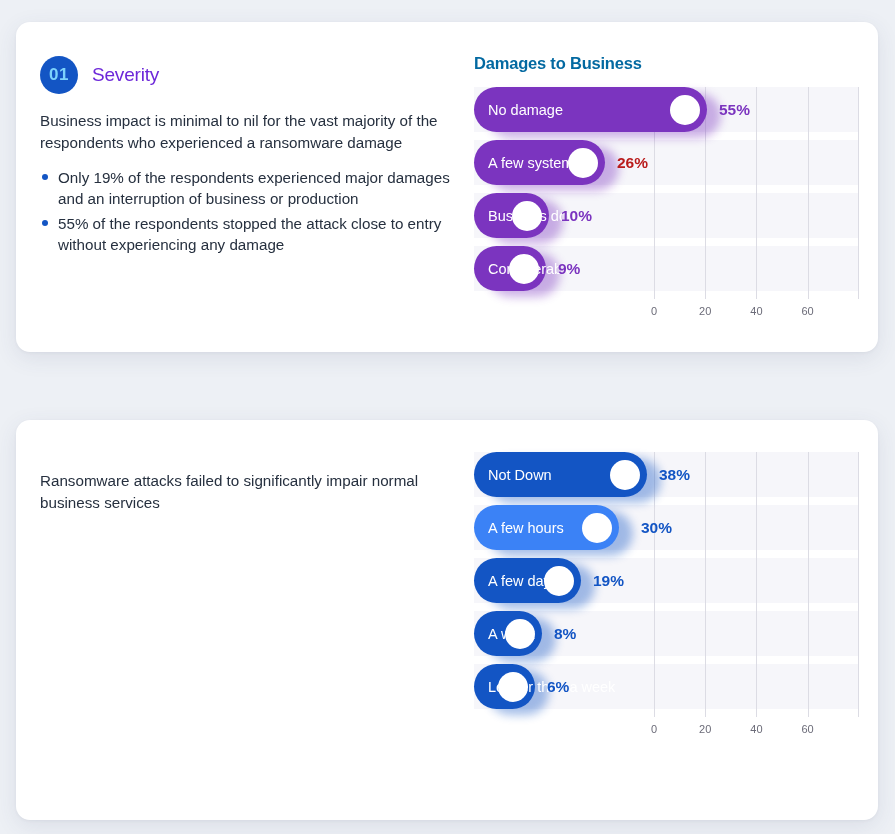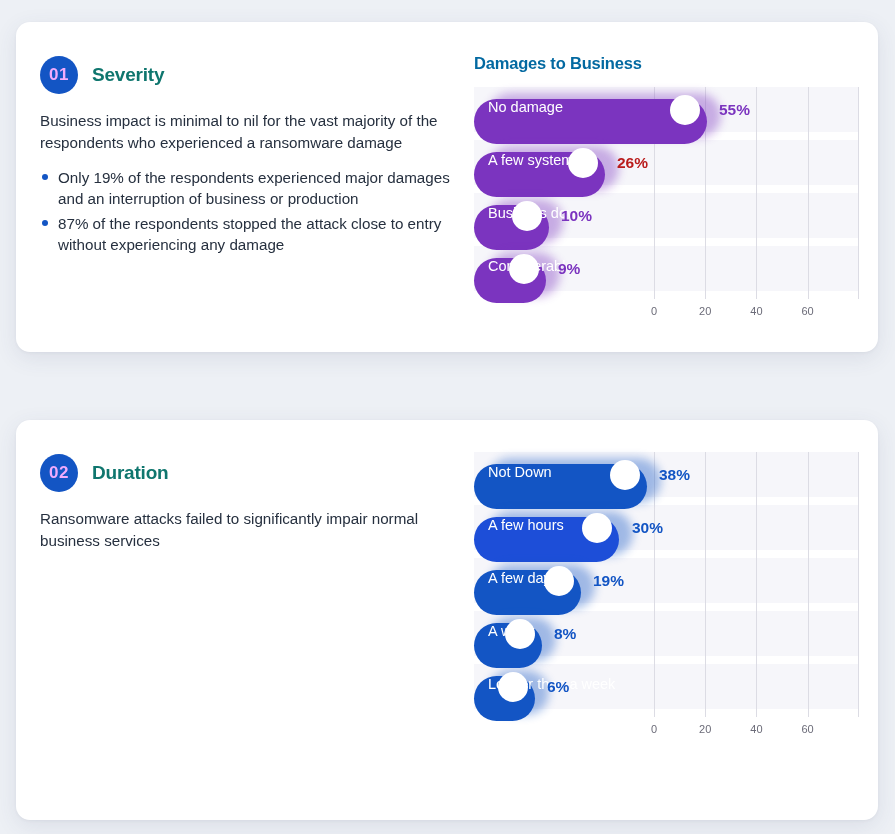--- a/index.html
+++ b/index.html
@@ -23,27 +23,27 @@
   #card-1{top:22px;height:330px;}
   #card-2{top:420px;height:400px;}
 
   .card-inner{position:absolute;inset:0;}
 
   
   .left-col{position:absolute;left:24px;top:0;width:420px;}
   .head-row{display:flex;align-items:center;gap:14px;}
   .badge{
     width:38px;height:38px;border-radius:50%;
-    background:#1355c4;color:#f0abfc;
+    background:#1355c4;color:#7dd3fc;
     display:flex;align-items:center;justify-content:center;
     font-size:17px;font-weight:bold;letter-spacing:.5px;
     flex:0 0 auto;
   }
   .sec-title{
-    font-size:19px;font-weight:bold;color:#0f766e;
+    font-size:19px;font-weight:normal;color:#6d28d9;
     letter-spacing:-.2px;
   }
   .intro{
     margin-top:16px;
     font-size:15.2px;line-height:1.42;color:#26303f;
     width:400px;
   }
   ul.bullets{
     list-style:none;margin:14px 16px 0 0;padding:0;
     width:410px;
@@ -71,24 +71,24 @@
     position:relative;
     width:384px;
   }
   .grid-layer{position:absolute;inset:0;pointer-events:none;}
   .row-band{position:absolute;left:0;right:0;background:#f6f6fa;}
   .vline{position:absolute;top:0;width:1px;background:#dcdce4;}
   .rows{position:relative;}
 
   .bar-row{position:relative;}
   .bar{
-    position:absolute;left:0;top:12px;
+    position:absolute;left:0;top:0;
     height:100%;
     border-radius:999px;
-    display:flex;
+    display:flex;align-items:center;
     box-sizing:border-box;
     padding-left:14px;
   }
   .bar-shadow{
     position:absolute;top:6px;
     height:100%;
     border-radius:999px;
     filter:blur(5px);
     opacity:.38;
     z-index:0;
@@ -125,21 +125,21 @@
     <div class="card-inner">
 
       <div class="left-col" style="top:34px;">
         <div class="head-row">
           <div class="badge">01</div>
           <div class="sec-title">Severity</div>
         </div>
         <div class="intro">Business impact is minimal to nil for the vast majority of the respondents who experienced a ransomware damage</div>
         <ul class="bullets">
           <li>Only 19% of the respondents experienced major damages and an interruption of business or production</li>
-          <li>87% of the respondents stopped the attack close to entry without experiencing any damage</li>
+          <li>55% of the respondents stopped the attack close to entry without experiencing any damage</li>
         </ul>
       </div>
 
       <div class="chart-wrap" style="left:458px;top:32px;">
         <div class="chart-title">Damages to Business</div>
         <div class="plot" id="plot-0" style="height: 212px;">
             <div class="grid-layer">
               <div class="row-band" style="top: 0px; height: 45px;"></div>
               <div class="row-band" style="top: 53px; height: 45px;"></div>
               <div class="row-band" style="top: 106px; height: 45px;"></div>
@@ -193,24 +193,20 @@
           </div>
       </div>
 
     </div>
   </div>
 
   <div class="card" id="card-2">
     <div class="card-inner">
 
       <div class="left-col" style="top:34px;">
-        <div class="head-row">
-          <div class="badge">02</div>
-          <div class="sec-title">Duration</div>
-        </div>
         <div class="intro">Ransomware attacks failed to significantly impair normal business services</div>
       </div>
 
       <div class="chart-wrap" style="left:458px;top:32px;">
         <div class="plot" id="plot-1" style="height: 265px;">
             <div class="grid-layer">
               <div class="row-band" style="top: 0px; height: 45px;"></div>
               <div class="row-band" style="top: 53px; height: 45px;"></div>
               <div class="row-band" style="top: 106px; height: 45px;"></div>
               <div class="row-band" style="top: 159px; height: 45px;"></div>
@@ -225,25 +221,25 @@
               <div class="bar-row" style="position: absolute; left: 0px; top: 0px; width: 384px; height: 45px;">
                 <div class="bar-shadow" style="left: 14px; width: 173px; background: rgb(19, 85, 196);"></div>
                 <div class="bar" style="width: 173px; background: rgb(19, 85, 196);">
                   <span class="bar-label">Not Down</span>
                 </div>
                 <div class="knob" style="left: 136px;"></div>
                 <div class="pct" style="left: 185px; color: rgb(19, 85, 196);">38%</div>
               </div>
               <div class="bar-row" style="position: absolute; left: 0px; top: 53px; width: 384px; height: 45px;">
                 <div class="bar-shadow" style="left: 14px; width: 145px; background: rgb(19, 85, 196);"></div>
-                <div class="bar" style="width: 145px; background: #1d4ed8;">
+                <div class="bar" style="width: 145px; background: #3b82f6;">
                   <span class="bar-label">A few hours</span>
                 </div>
                 <div class="knob" style="left: 108px;"></div>
-                <div class="pct" style="left: 158px; color: rgb(19, 85, 196);">30%</div>
+                <div class="pct" style="left: 167px; color: rgb(19, 85, 196);">30%</div>
               </div>
               <div class="bar-row" style="position: absolute; left: 0px; top: 106px; width: 384px; height: 45px;">
                 <div class="bar-shadow" style="left: 14px; width: 107px; background: rgb(19, 85, 196);"></div>
                 <div class="bar" style="width: 107px; background: rgb(19, 85, 196);">
                   <span class="bar-label">A few days</span>
                 </div>
                 <div class="knob" style="left: 70px;"></div>
                 <div class="pct" style="left: 119px; color: rgb(19, 85, 196);">19%</div>
               </div>
               <div class="bar-row" style="position: absolute; left: 0px; top: 159px; width: 384px; height: 45px;">

